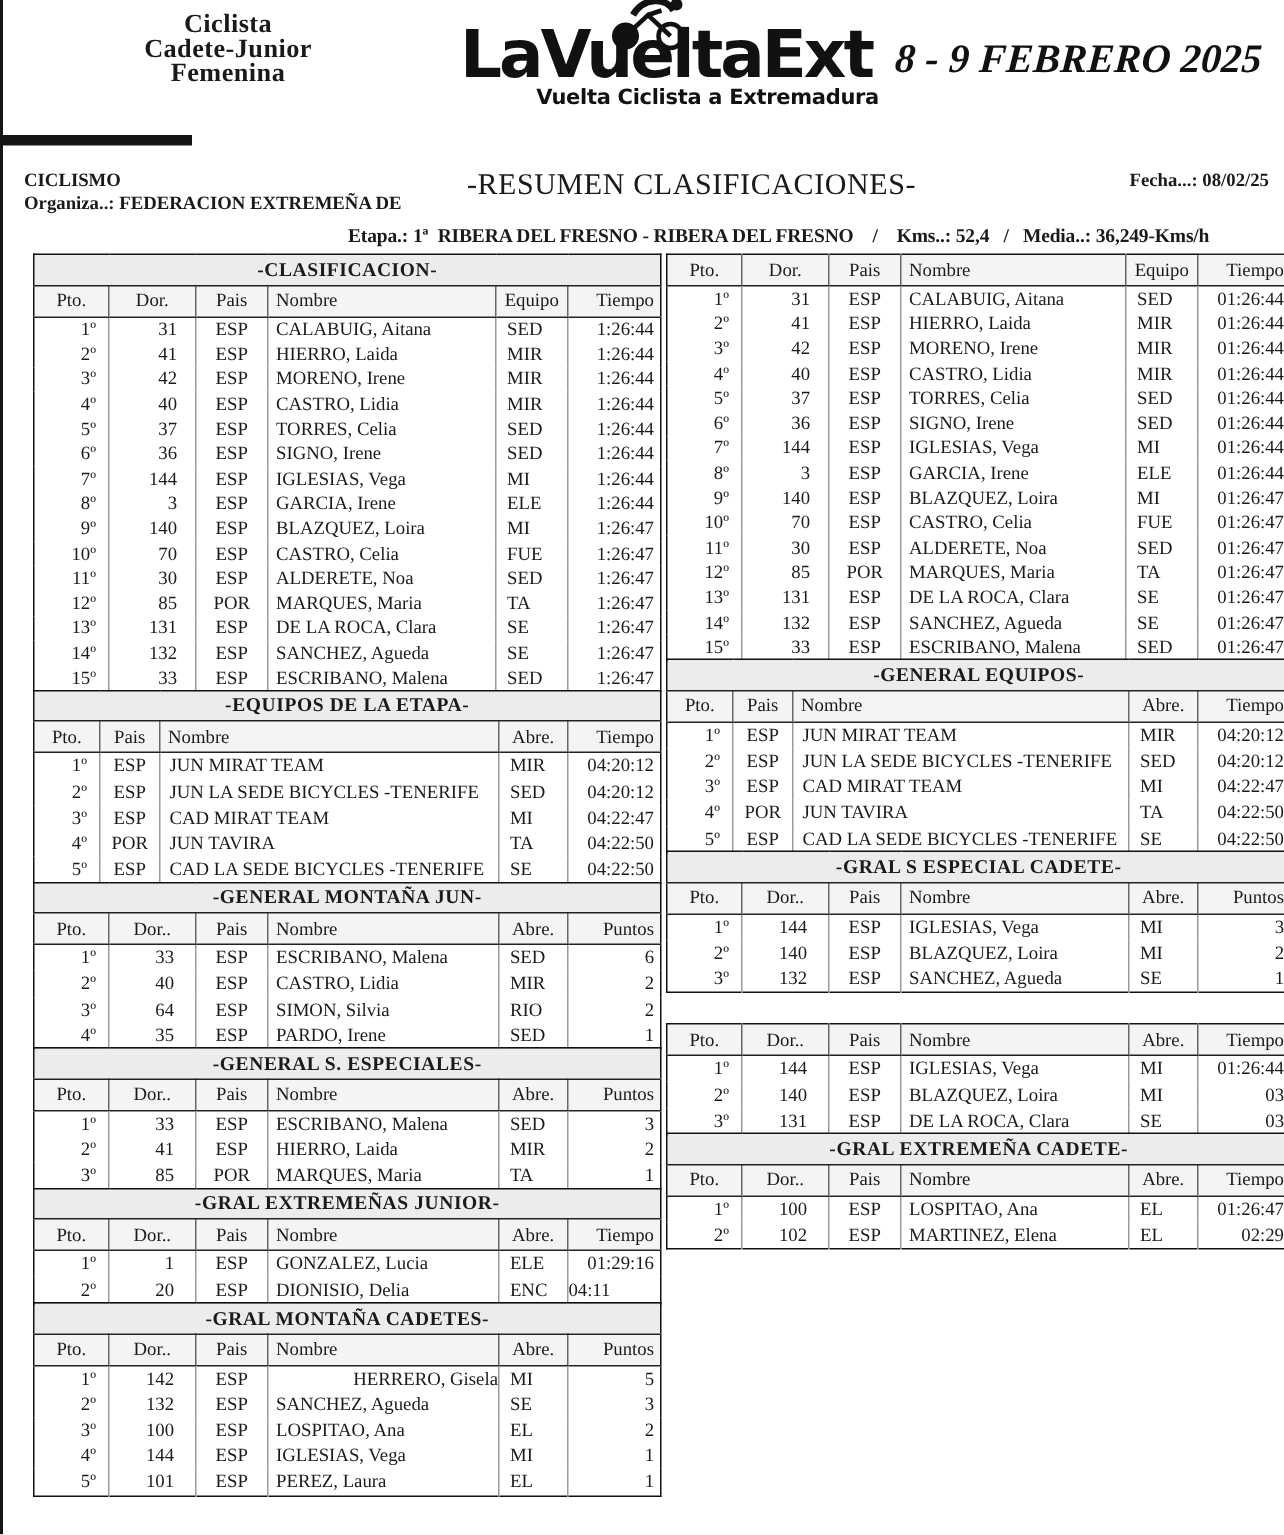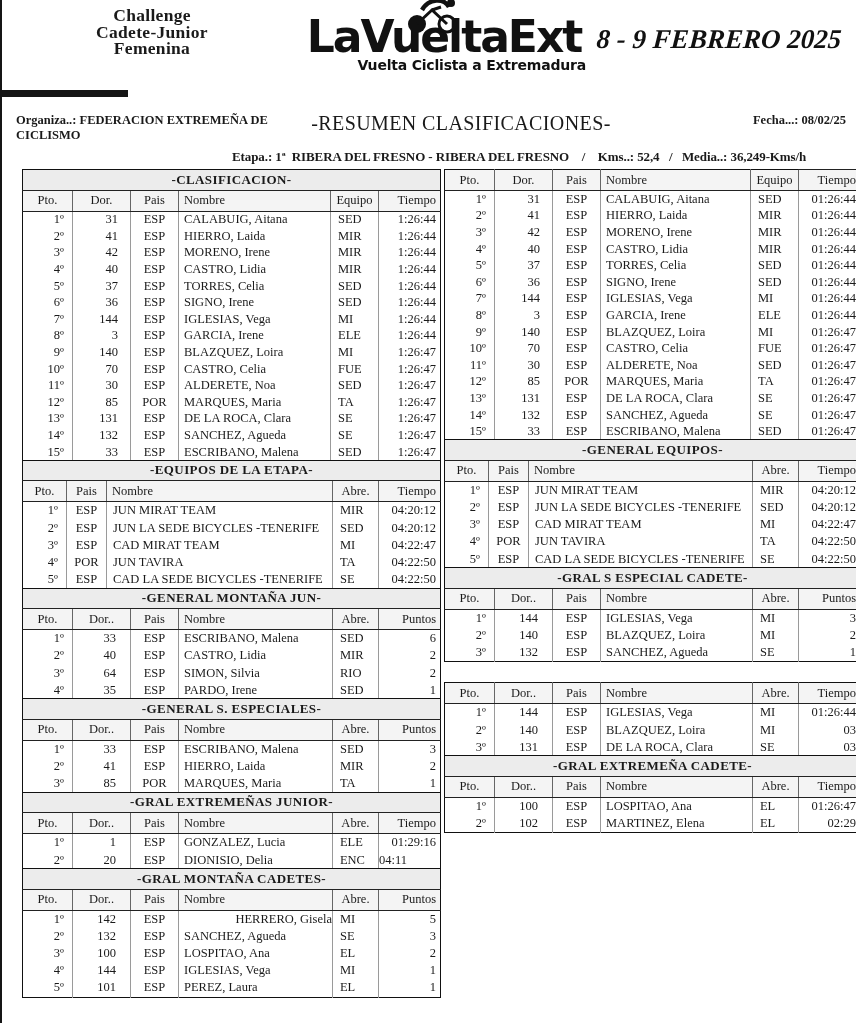--- a/index.html
+++ b/index.html
@@ -52,42 +52,42 @@
   table.rtable th.boxed{border:1.8px solid #222;}
 </style>
 </head>
 <body>
 
 <div class="page">
   <div class="edge-left"></div>
   <div class="edge-stub"></div>
 
   <div class="challenge">
-    <div>Challenge</div>
+    <div>Ciclista</div>
     <div>Cadete-Junior</div>
     <div>Femenina</div>
   </div>
 
   <div class="logo">
     <svg class="cyclist" width="64" height="36" viewBox="0 0 64 36">
       <circle cx="15" cy="26" r="9" fill="#111"></circle>
       <circle cx="45" cy="26" r="8" fill="none" stroke="#111" stroke-width="3"></circle>
       <path d="M15,26 L30,12 L45,26 M30,12 L39,9" fill="none" stroke="#111" stroke-width="3"></path>
       <path d="M20,12 C27,0 42,0 47,9" fill="none" stroke="#111" stroke-width="4.5"></path>
       <circle cx="49" cy="5" r="4" fill="#111"></circle>
     </svg>
     <div class="logo-text">LaVueltaExt</div>
     <div class="logo-sub">Vuelta Ciclista a Extremadura</div>
   </div>
 
   <div class="date-range">8 - 9 FEBRERO 2025</div>
 
   <div class="organiza">
+    <div>CICLISMO</div>
     <div>Organiza..: FEDERACION EXTREMEÑA DE</div>
-    <div>CICLISMO</div>
   </div>
 
   <div class="resumen">-RESUMEN CLASIFICACIONES-</div>
   <div class="fecha">Fecha...: 08/02/25</div>
   <div class="etapa">Etapa.: 1ª  RIBERA DEL FRESNO - RIBERA DEL FRESNO    /    Kms..: 52,4   /   Media..: 36,249-Kms/h</div>
 
   <div class="col col-left">
     <div class="tbl">
         <table class="rtable big">
           <colgroup>

